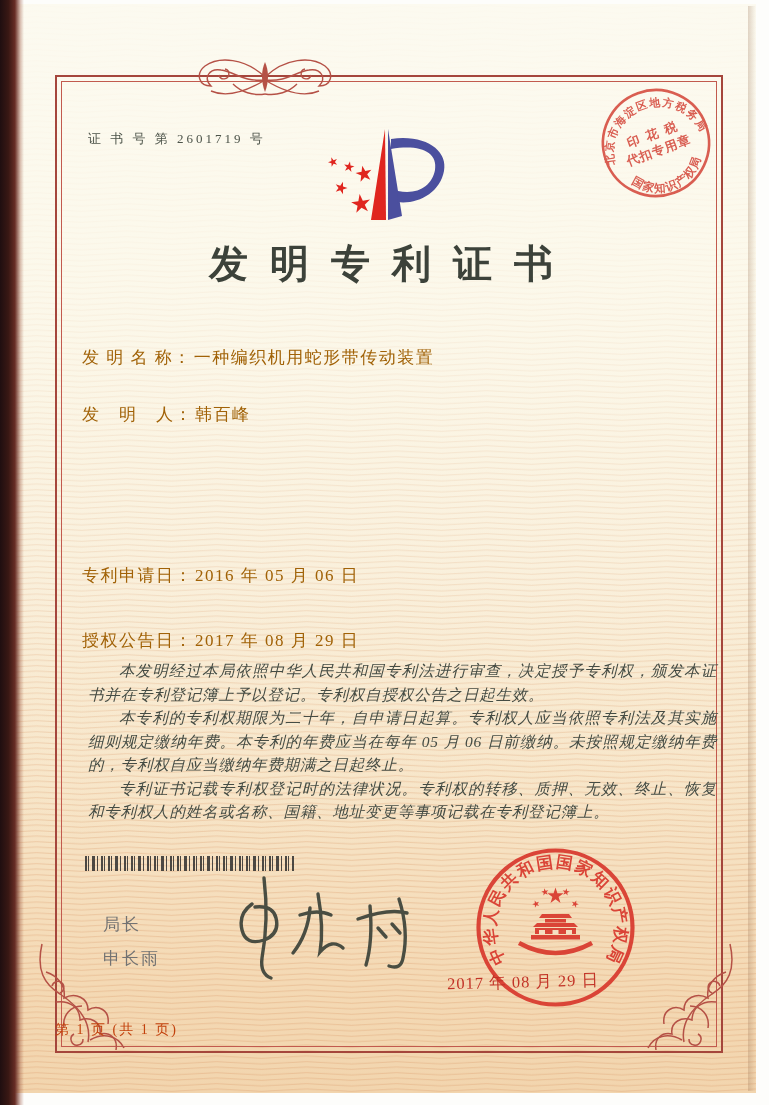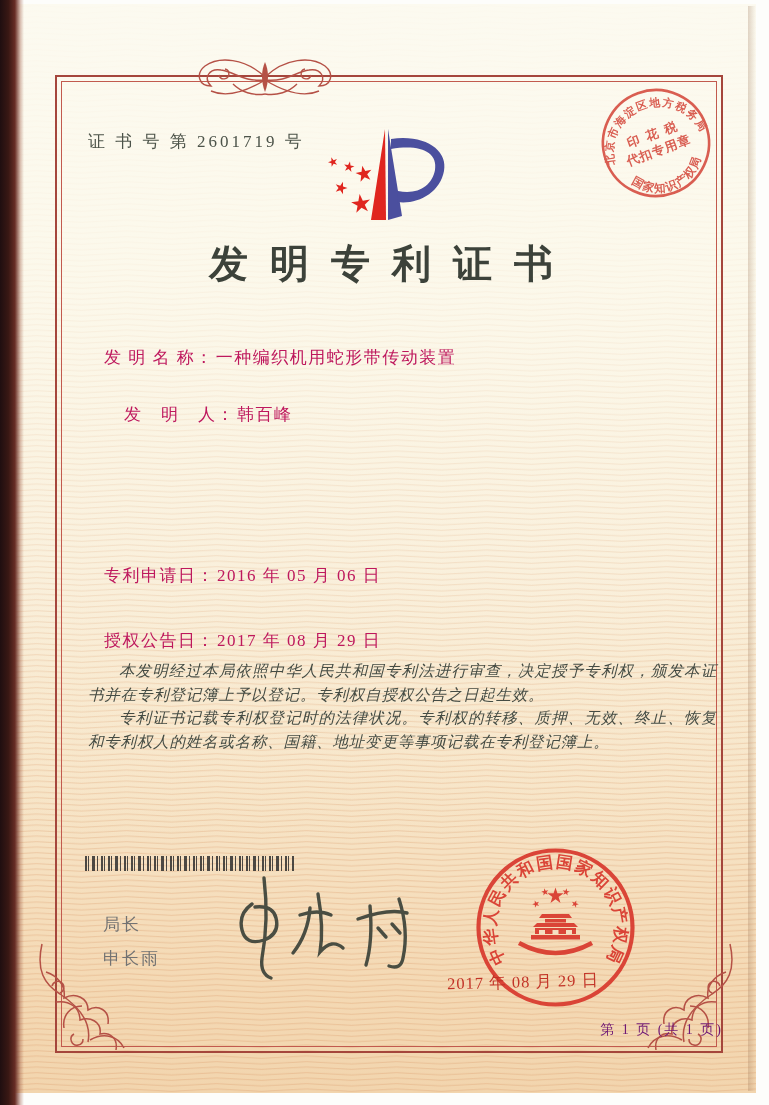--- a/index.html
+++ b/index.html
@@ -13,36 +13,36 @@
   .paper{left:14px;top:4px;width:742px;height:1089px;
          background:linear-gradient(180deg,#fcfaee 0%,#fbf7e9 30%,#f9efdb 52%,#f7e5c8 72%,#f4d9b4 90%,#f2d5ae 100%);}
   .paper-edge{left:748px;top:6px;width:8px;height:1085px;
          background:linear-gradient(90deg,rgba(150,110,80,.28),rgba(255,255,255,0));}
   .guilloche{left:14px;top:4px;}
   .fade-top{left:14px;top:4px;width:742px;height:1089px;pointer-events:none;
          background:linear-gradient(180deg,rgba(252,250,240,.95) 0%,rgba(252,249,236,.85) 22%,rgba(251,244,226,.5) 42%,rgba(250,238,212,.18) 62%,rgba(248,228,192,0) 78%);}
   
   .frame-outer{left:55px;top:75px;width:668px;height:978px;border:2.5px solid #a5463c;box-sizing:border-box;}
   .frame-inner{left:61px;top:81px;width:656px;height:966px;border:1px solid #c25a4e;box-sizing:border-box;}
-  .cert-number{left:88px;top:130px;font-size:17px;letter-spacing:3px;color:#4c5349;}
+  .cert-number{left:88px;top:130px;font-size:13px;letter-spacing:3px;color:#4c5349;}
   .title{left:55px;top:237px;width:668px;text-align:center;font-size:39px;font-weight:600;
          letter-spacing:22px;padding-left:6px;box-sizing:border-box;color:#3c423a;}
-  .field{left:104px;height:24px;font-size:17px;color:#be185d;letter-spacing:1.5px;white-space:nowrap;}
+  .field{left:82px;height:24px;font-size:17px;color:#a16207;letter-spacing:1.5px;white-space:nowrap;}
   .field .lbl{margin-right:2px;}
   .paras{left:88px;top:659px;width:629px;color:#454c44;font-size:15.5px;line-height:23.5px;
          letter-spacing:.8px;text-align:justify;}
   .paras p{margin:0;text-indent:2em;font-style:italic;}
   .barcode{left:85px;top:856px;width:210px;height:15px;
     background:repeating-linear-gradient(90deg,#2e2e2e 0 2px,rgba(0,0,0,0) 2px 3px,#2e2e2e 3px 4px,rgba(0,0,0,0) 4px 7px,#2e2e2e 7px 10px,rgba(0,0,0,0) 10px 12px,#2e2e2e 12px 13px,rgba(0,0,0,0) 13px 16px,#2e2e2e 16px 18px,rgba(0,0,0,0) 18px 19px,#2e2e2e 19px 20px,rgba(0,0,0,0) 20px 23px);
     opacity:.85;}
   .director{left:103px;font-size:17px;letter-spacing:2px;color:#737373;
             font-family:"Liberation Sans","DejaVu Sans",sans-serif;}
   .seal-date{left:447px;top:971px;width:180px;font-size:16.5px;letter-spacing:1px;color:#c23327;
              white-space:nowrap;transform:rotate(-1.5deg);z-index:6;}
-  .footer{left:55px;top:1021px;width:668px;text-align:right;font-size:14px;letter-spacing:2px;color:#701a75;}
+  .footer{left:55px;top:1021px;width:668px;text-align:left;font-size:14px;letter-spacing:2px;color:#c2410c;}
   svg{display:block;}
 </style>
 </head>
 <body>
 
 <div class="scan">
 
   <svg width="0" height="0" class="abs" aria-hidden="true">
     <defs>
       <path id="star" d="M0,-1 L0.2245,-0.309 0.9511,-0.309 0.3633,0.118 0.5878,0.809 0,0.382 -0.5878,0.809 -0.3633,0.118 -0.9511,-0.309 -0.2245,-0.309 Z"></path>
@@ -134,32 +134,33 @@
       <text x="61" y="56" font-size="12.5" font-weight="bold" text-anchor="middle" letter-spacing="2">印 花 税</text>
       <text x="61" y="73" font-size="12.5" font-weight="bold" text-anchor="middle" letter-spacing="1">代扣专用章</text>
     </g>
   </svg>
 
   <div class="abs title">发明专利证书</div>
 
   <div class="abs field" style="top:346px;">
     <span class="lbl">发 明 名 称：</span><span>一种编织机用蛇形带传动装置</span>
   </div>
-  <div class="abs field" style="top:403px;margin-left:20px;">
+  <div class="abs field" style="top:403px;">
     <span class="lbl">发　明　人：</span><span>韩百峰</span>
   </div>
   <div class="abs field" style="top:516px;margin-top:48px;">
     <span class="lbl">专利申请日：</span><span>2016 年 05 月 06 日</span>
   </div>
   <div class="abs field" style="top:629px;">
     <span class="lbl">授权公告日：</span><span>2017 年 08 月 29 日</span>
   </div>
 
   <div class="abs paras">
     <p>本发明经过本局依照中华人民共和国专利法进行审查，决定授予专利权，颁发本证书并在专利登记簿上予以登记。专利权自授权公告之日起生效。</p>
+    <p>本专利的专利权期限为二十年，自申请日起算。专利权人应当依照专利法及其实施细则规定缴纳年费。本专利的年费应当在每年 05 月 06 日前缴纳。未按照规定缴纳年费的，专利权自应当缴纳年费期满之日起终止。</p>
     <p>专利证书记载专利权登记时的法律状况。专利权的转移、质押、无效、终止、恢复和专利权人的姓名或名称、国籍、地址变更等事项记载在专利登记簿上。</p>
   </div>
 
   <div class="abs barcode"></div>
 
   <div class="abs director" style="top:913px;">局长</div>
   <div class="abs director" style="top:947px;">申长雨</div>
 
   <svg class="abs" style="left:212px;top:866px;" width="200" height="125">
     <g fill="none" stroke="#333b33" stroke-width="3.4" stroke-linecap="round" opacity="0.88">

